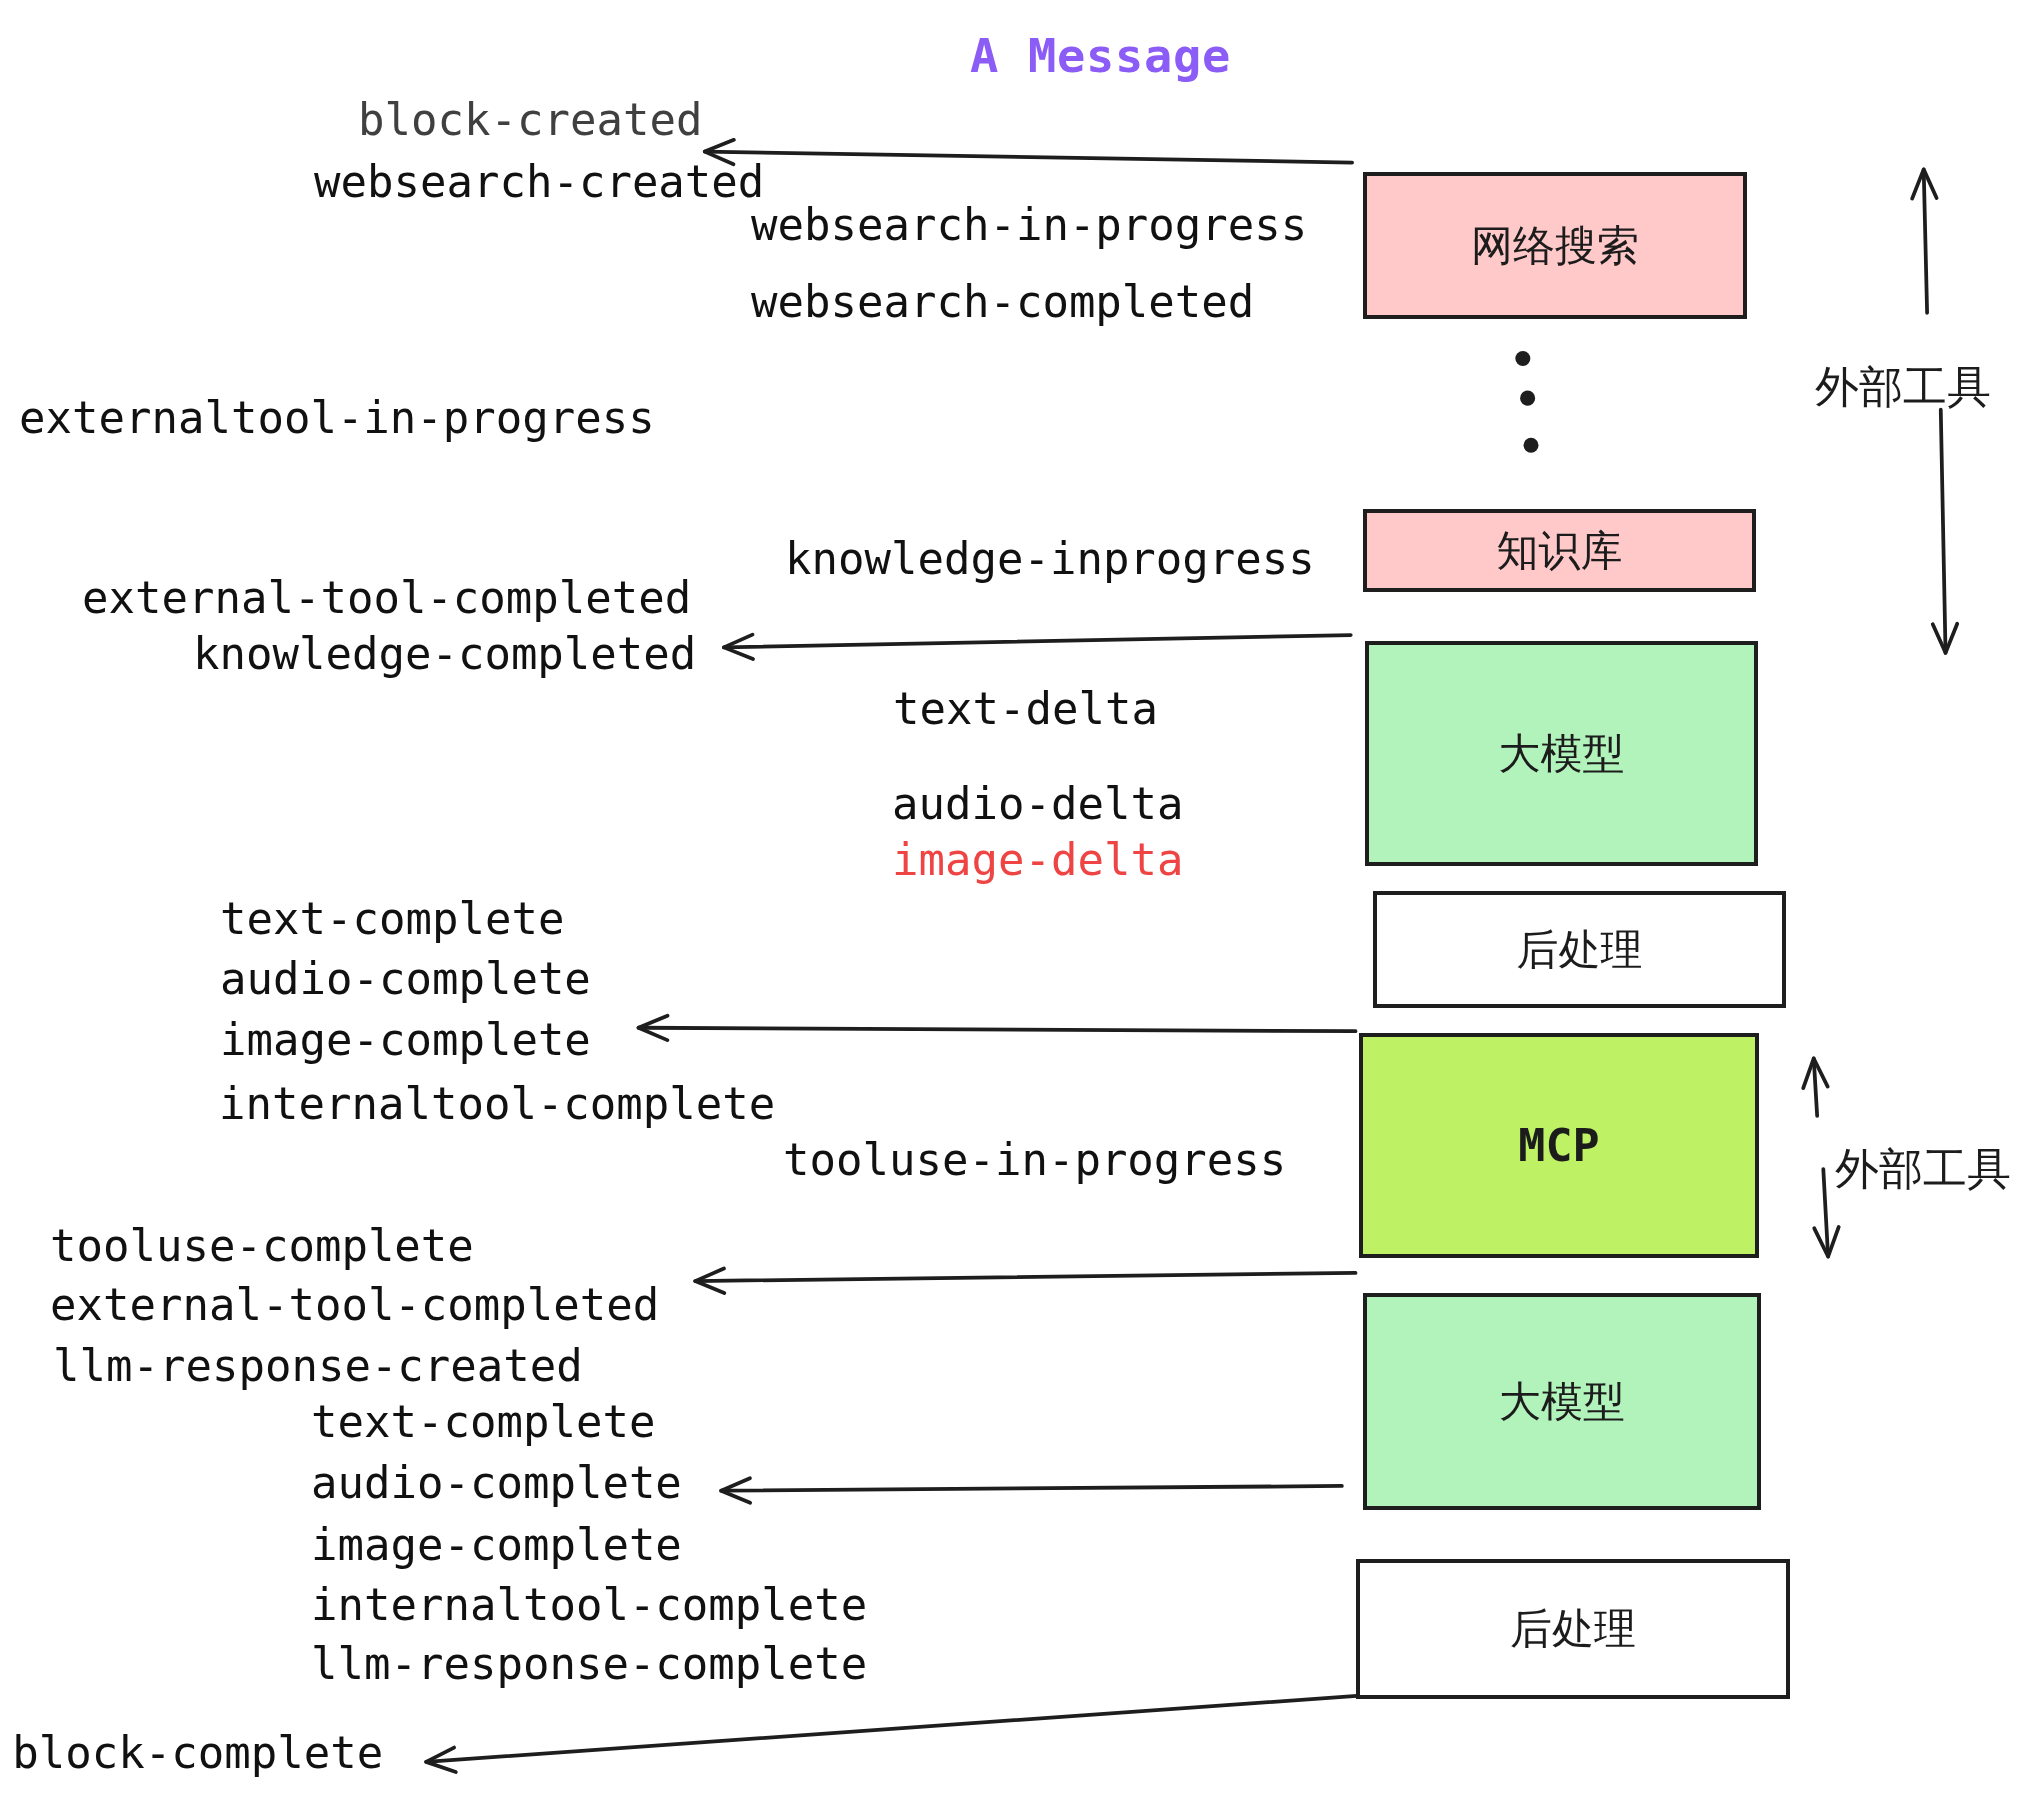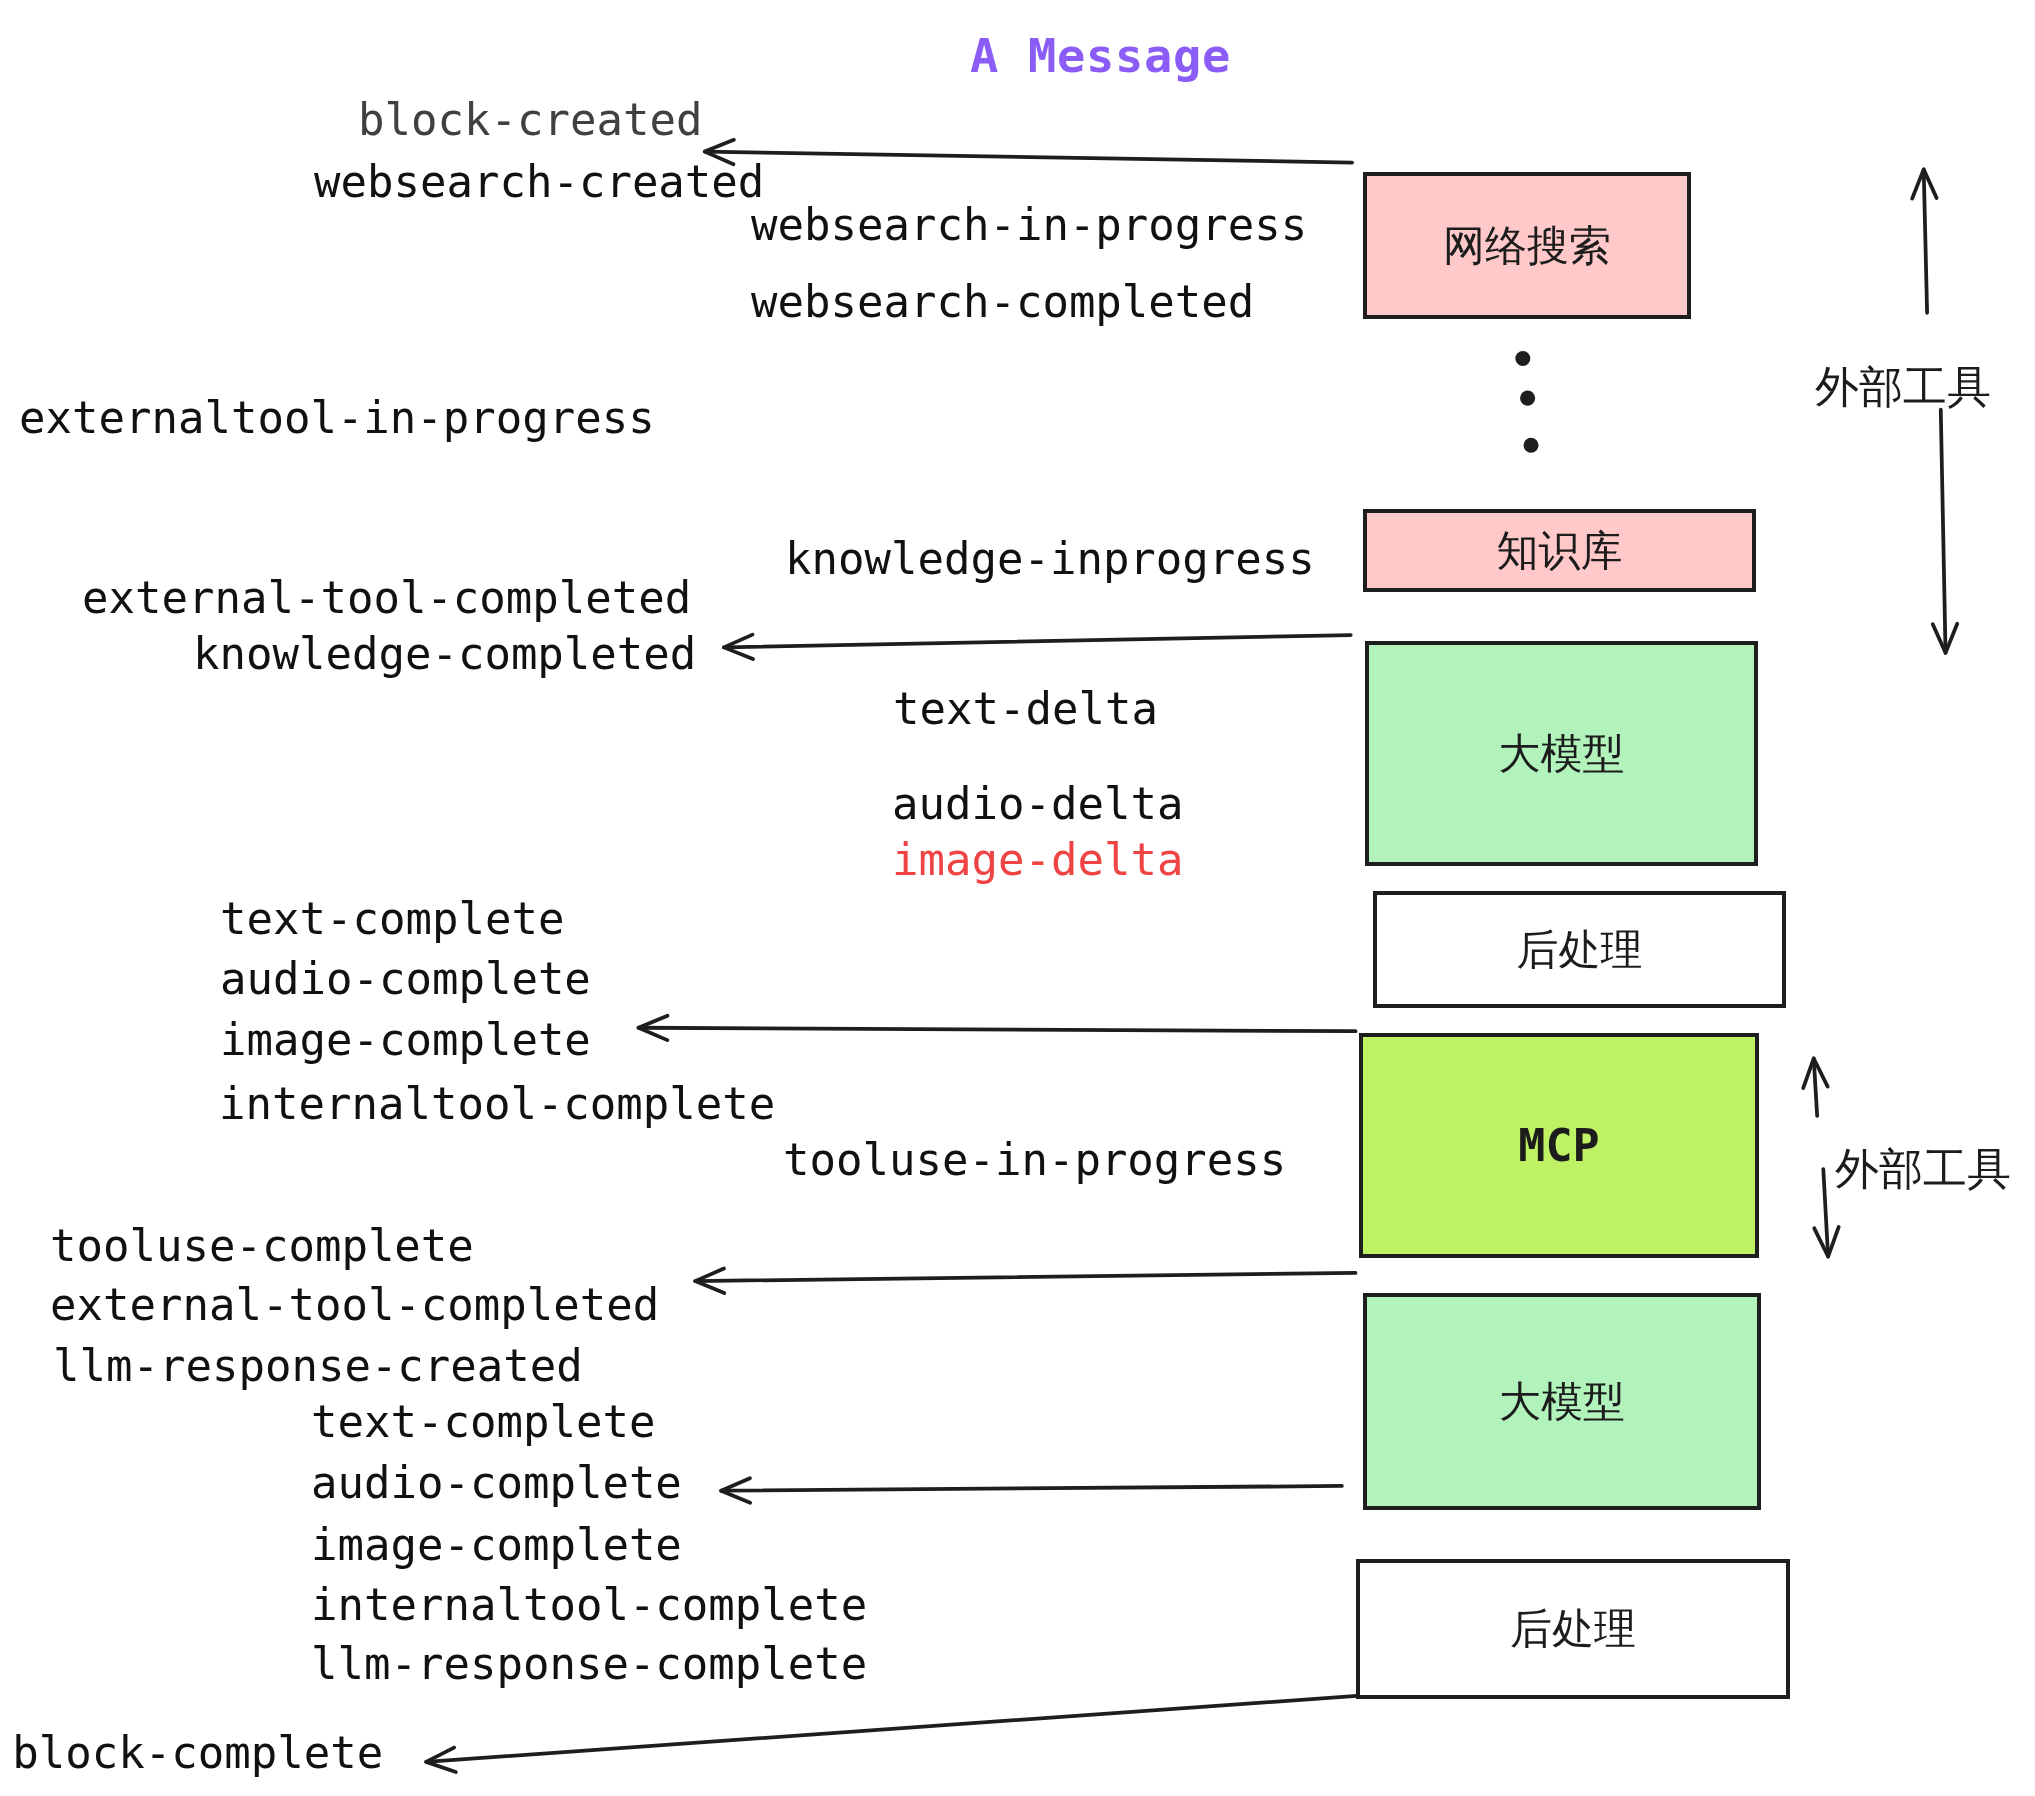--- a/index.html
+++ b/index.html
@@ -117,21 +117,21 @@
       <g stroke="#1e1e1e" stroke-width="5.5" fill="none" stroke-linecap="round" stroke-linejoin="round">
         <line x1="2670" y1="1712" x2="2677" y2="1840"></line>
         <polyline points="2656.8,1798.7 2677,1840 2692.6,1796.7"></polyline>
       </g>
       <circle cx="2230" cy="525" r="11" fill="#1e1e1e"></circle>
       <circle cx="2237" cy="583" r="11" fill="#1e1e1e"></circle>
       <circle cx="2242" cy="652" r="11" fill="#1e1e1e"></circle>
     </svg>
   <div class="diagram-title">A Message</div>
   <div id="boxes">
-      <div class="node-box" style="left: 1363px; top: 172px; width: 328px; height: 147px; background: rgb(255, 201, 201); border-color: rgb(30, 30, 30);">网络搜索</div>
+      <div class="node-box" style="left: 1363px; top: 172px; width: 384px; height: 147px; background: rgb(255, 201, 201); border-color: rgb(30, 30, 30);">网络搜索</div>
       <div class="node-box" style="left: 1363px; top: 509px; width: 393px; height: 83px; background: rgb(255, 201, 201); border-color: rgb(30, 30, 30);">知识库</div>
       <div class="node-box" style="left: 1365px; top: 641px; width: 393px; height: 225px; background: rgb(178, 242, 187); border-color: rgb(30, 30, 30);">大模型</div>
       <div class="node-box" style="left: 1373px; top: 891px; width: 413px; height: 117px; background: rgb(255, 255, 255); border-color: rgb(30, 30, 30);">后处理</div>
       <div class="node-box mono-label" style="left: 1359px; top: 1033px; width: 400px; height: 225px; background: #bef264; border-color: rgb(30, 30, 30);">MCP</div>
       <div class="node-box" style="left: 1363px; top: 1293px; width: 398px; height: 217px; background: rgb(178, 242, 187); border-color: rgb(30, 30, 30);">大模型</div>
       <div class="node-box" style="left: 1356px; top: 1559px; width: 434px; height: 140px; background: rgb(255, 255, 255); border-color: rgb(30, 30, 30);">后处理</div>
     </div>
   <div id="events">
       <div class="event-label" style="left: 313px; top: 120px; color: #404040; margin-left: 45px;">block-created</div>
       <div class="event-label" style="left: 314px; top: 182px; color: rgb(17, 17, 17);">websearch-created</div>

